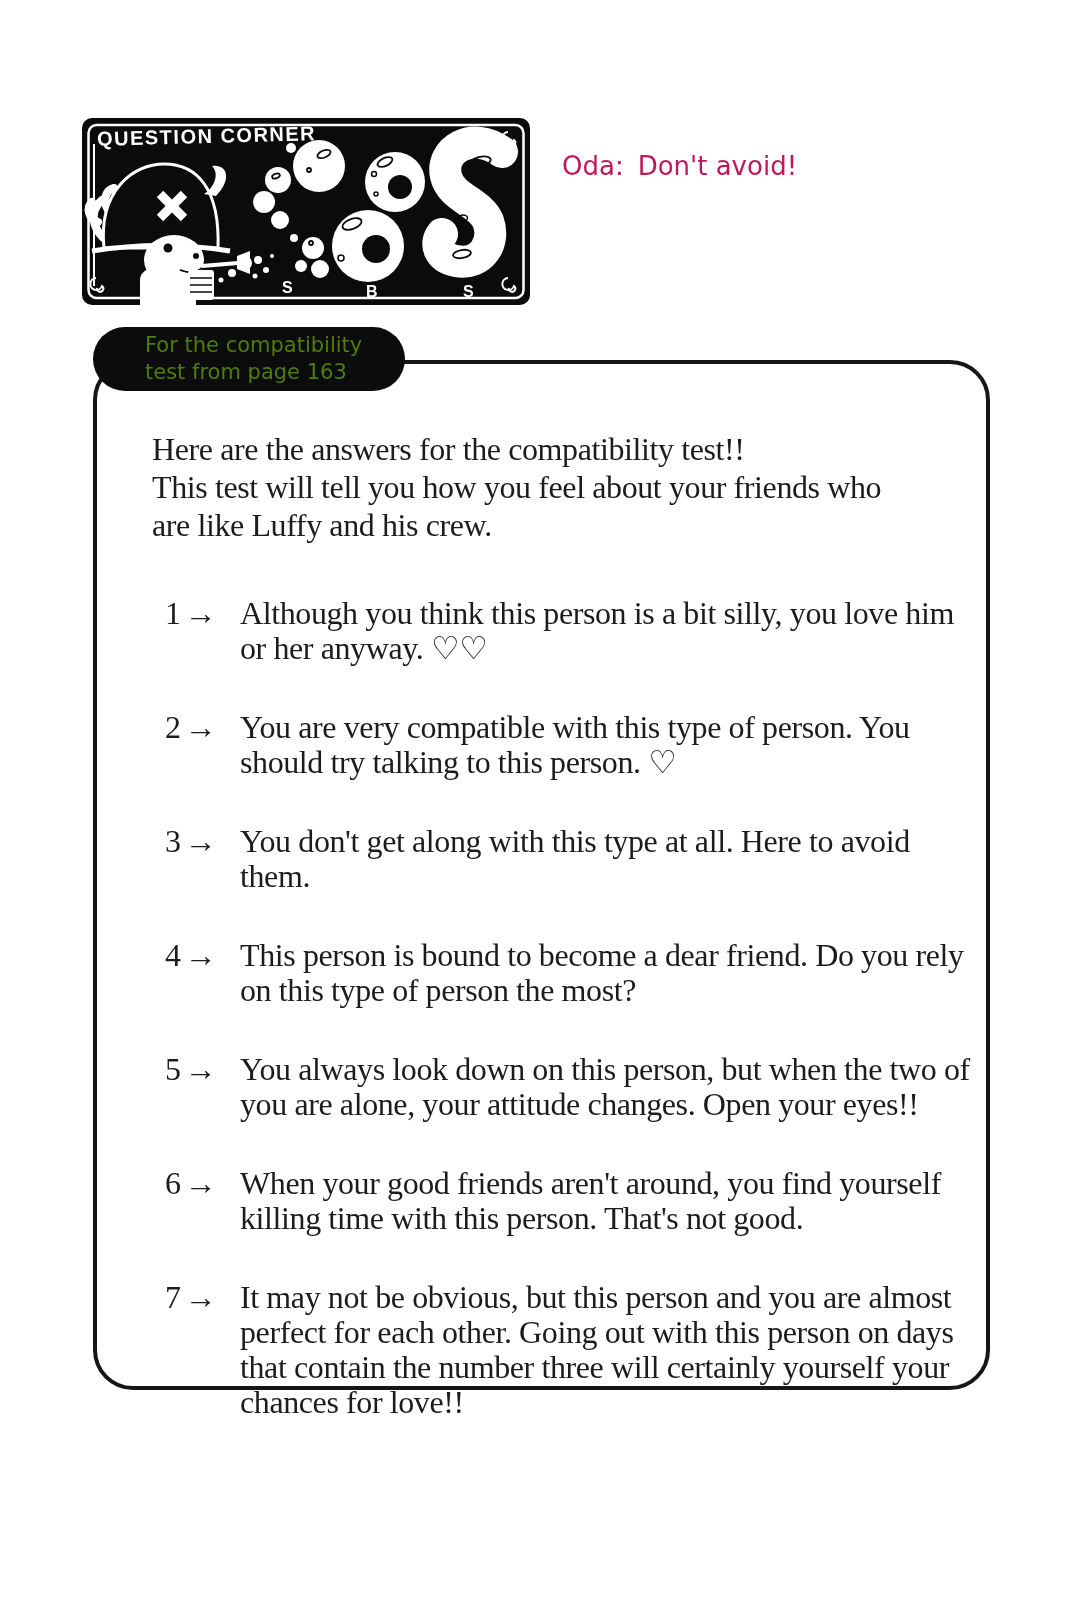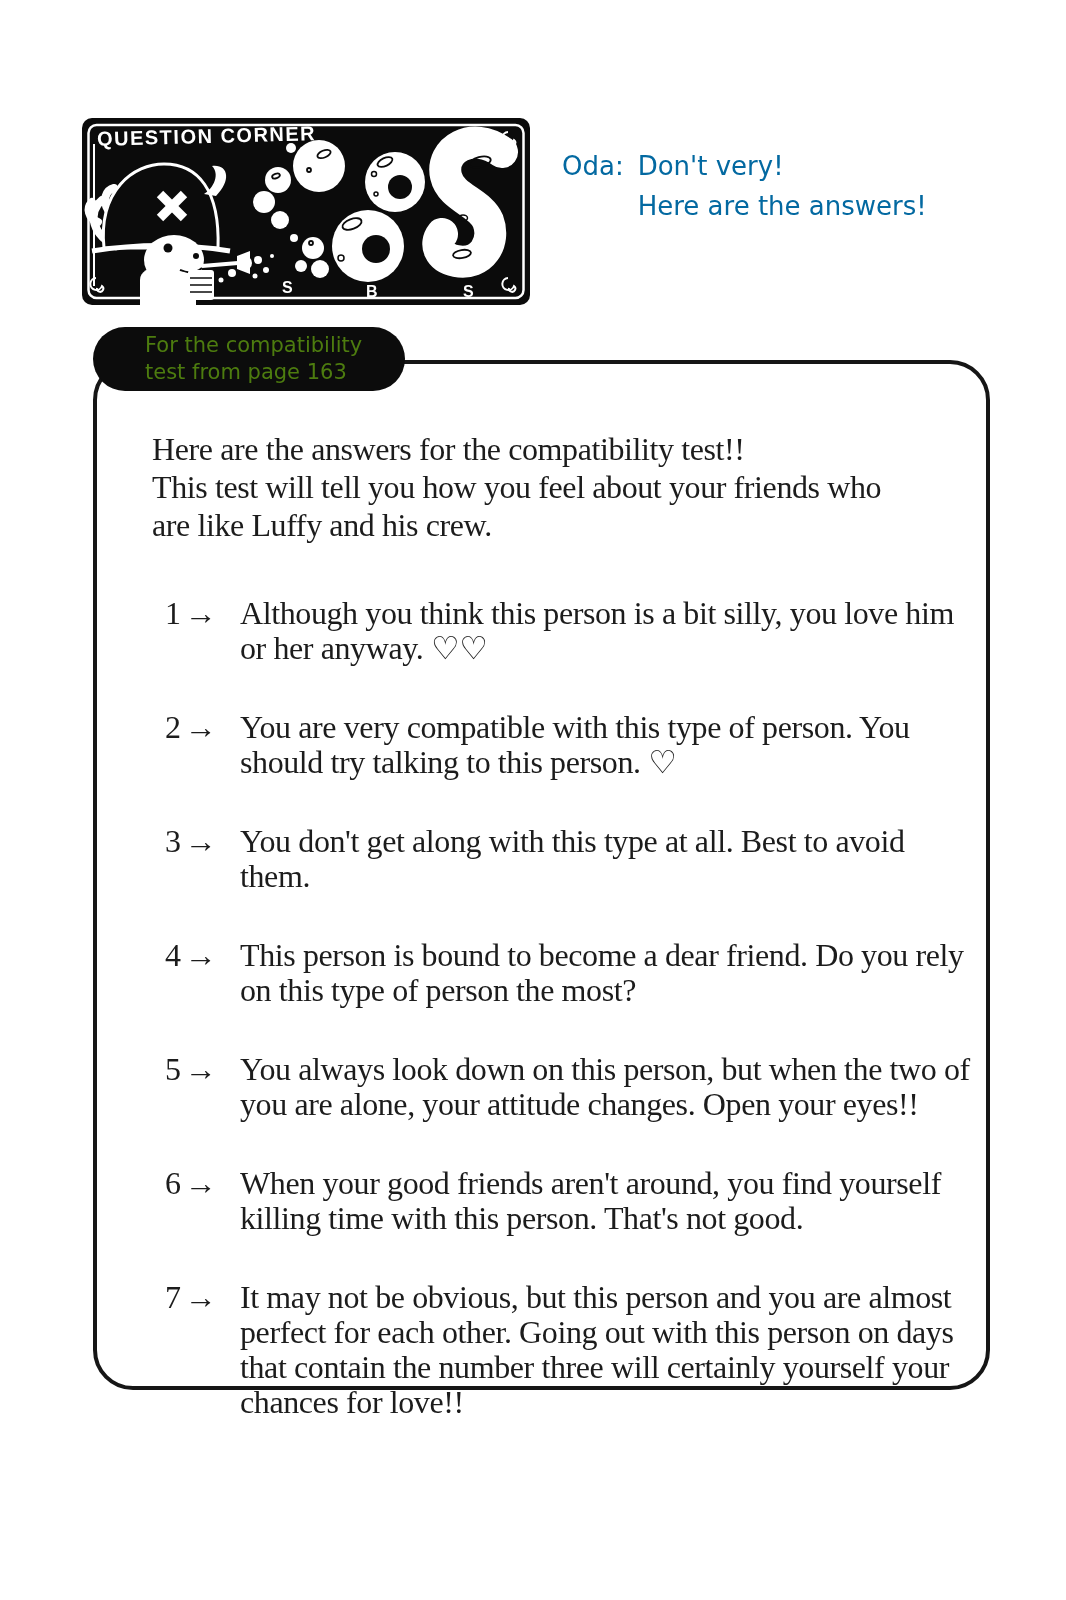--- a/index.html
+++ b/index.html
@@ -27,21 +27,21 @@
     font-family:"Liberation Sans","DejaVu Sans",sans-serif;
     font-weight:bold; font-size:20px; letter-spacing:1.5px;
     transform:rotate(-1.5deg);
     white-space:nowrap;
   }
 
   
   .oda-note {
     position:absolute; left:562px; top:146px;
     font-family:"DejaVu Sans",sans-serif;
-    font-size:26px; line-height:40px; color:#0369a1;
+    font-size:26px; line-height:40px; color:#be185d;
     display:flex; align-items:flex-start;
   }
   .oda-speaker { margin-right:14px; }
   .oda-lines div { white-space:nowrap; }
 
   
   .answer-box {
     position:absolute; left:93px; top:360px;
     width:897px; height:1030px;
     border:4px solid #161616;
@@ -189,22 +189,21 @@
         <text x="284" y="179">B</text>
         <text x="381" y="179">S</text>
       </g>
     </svg>
     <div class="banner-title">QUESTION CORNER</div>
   </div>
 
   <div class="oda-note">
     <span class="oda-speaker">Oda:</span>
     <div class="oda-lines">
-      <div>Don't very!</div>
-      <div>Here are the answers!</div>
+      <div>Don't avoid!</div>
     </div>
   </div>
 
   <div class="box-label">
     <div>For the compatibility</div>
     <div>test from page 163</div>
   </div>
 
   <div class="answer-box"></div>
 
@@ -227,21 +226,21 @@
             <span>2</span>
             <span>→</span>
           </span>
         <span class="item-text">You are very compatible with this type of person. You should try talking to this person. ♡</span>
       </div>
       <div class="answer-item">
         <span class="marker">
             <span>3</span>
             <span>→</span>
           </span>
-        <span class="item-text">You don't get along with this type at all. Best to avoid them.</span>
+        <span class="item-text">You don't get along with this type at all. Here to avoid them.</span>
       </div>
       <div class="answer-item">
         <span class="marker">
             <span>4</span>
             <span>→</span>
           </span>
         <span class="item-text">This person is bound to become a dear friend. Do you rely on this type of person the most?</span>
       </div>
       <div class="answer-item">
         <span class="marker">

